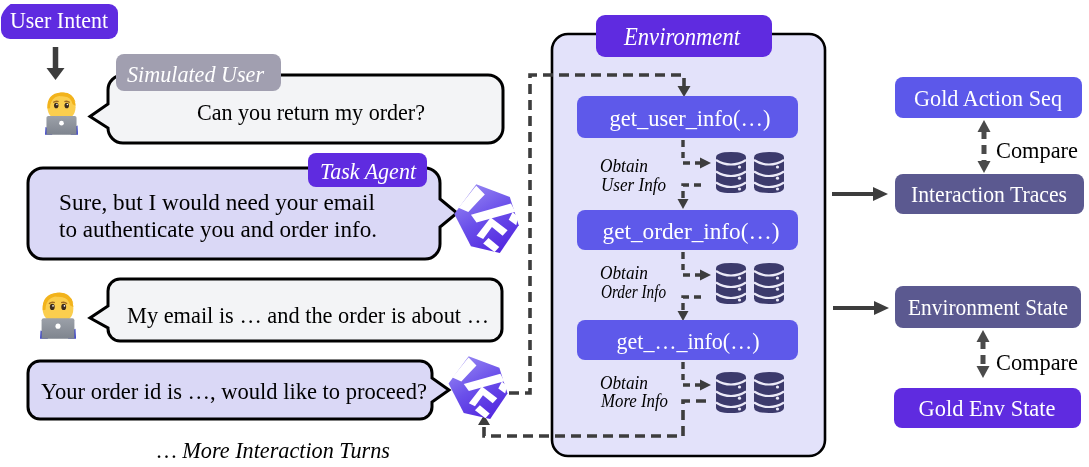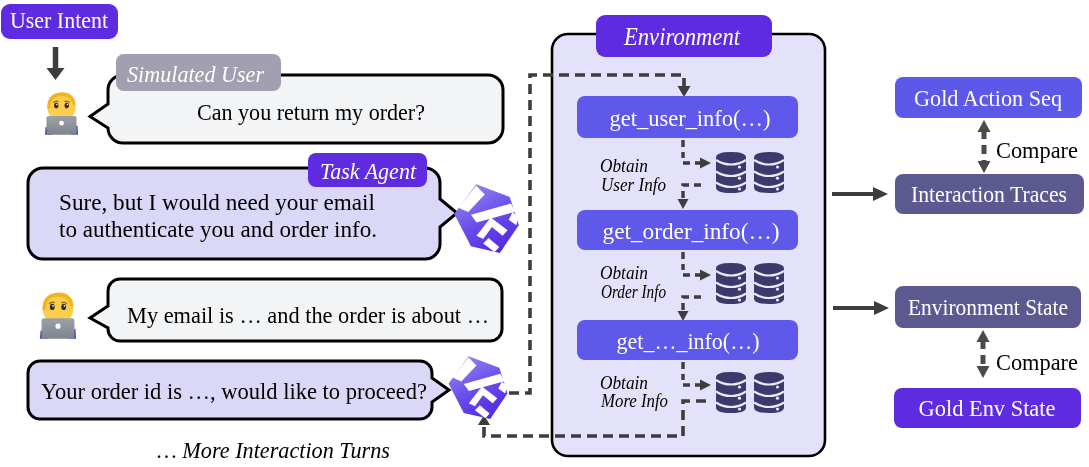--- a/index.html
+++ b/index.html
@@ -1,16 +1,16 @@
 <!DOCTYPE html>
 <html><head>
 <meta charset="utf-8">
 <style>
 html,body{margin:0;padding:0;background:#ffffff;}
-#canvas{position:relative;width:1089px;height:467px;background:#ffffff;overflow:hidden;}
+#canvas{position:relative;width:1089px;height:467px;background:#ffffff;overflow:hidden;border-radius:24px;}
 text{font-family:"Liberation Serif",serif;}
 </style>
 </head>
 <body>
 <div id="canvas">
 <svg width="1089" height="467" viewBox="0 0 1089 467">
 <defs>
 <linearGradient id="qg" x1="0.2" y1="0" x2="0.75" y2="1">
 <stop offset="0" stop-color="#9889F3"></stop>
 <stop offset="0.5" stop-color="#6A4FEA"></stop>

